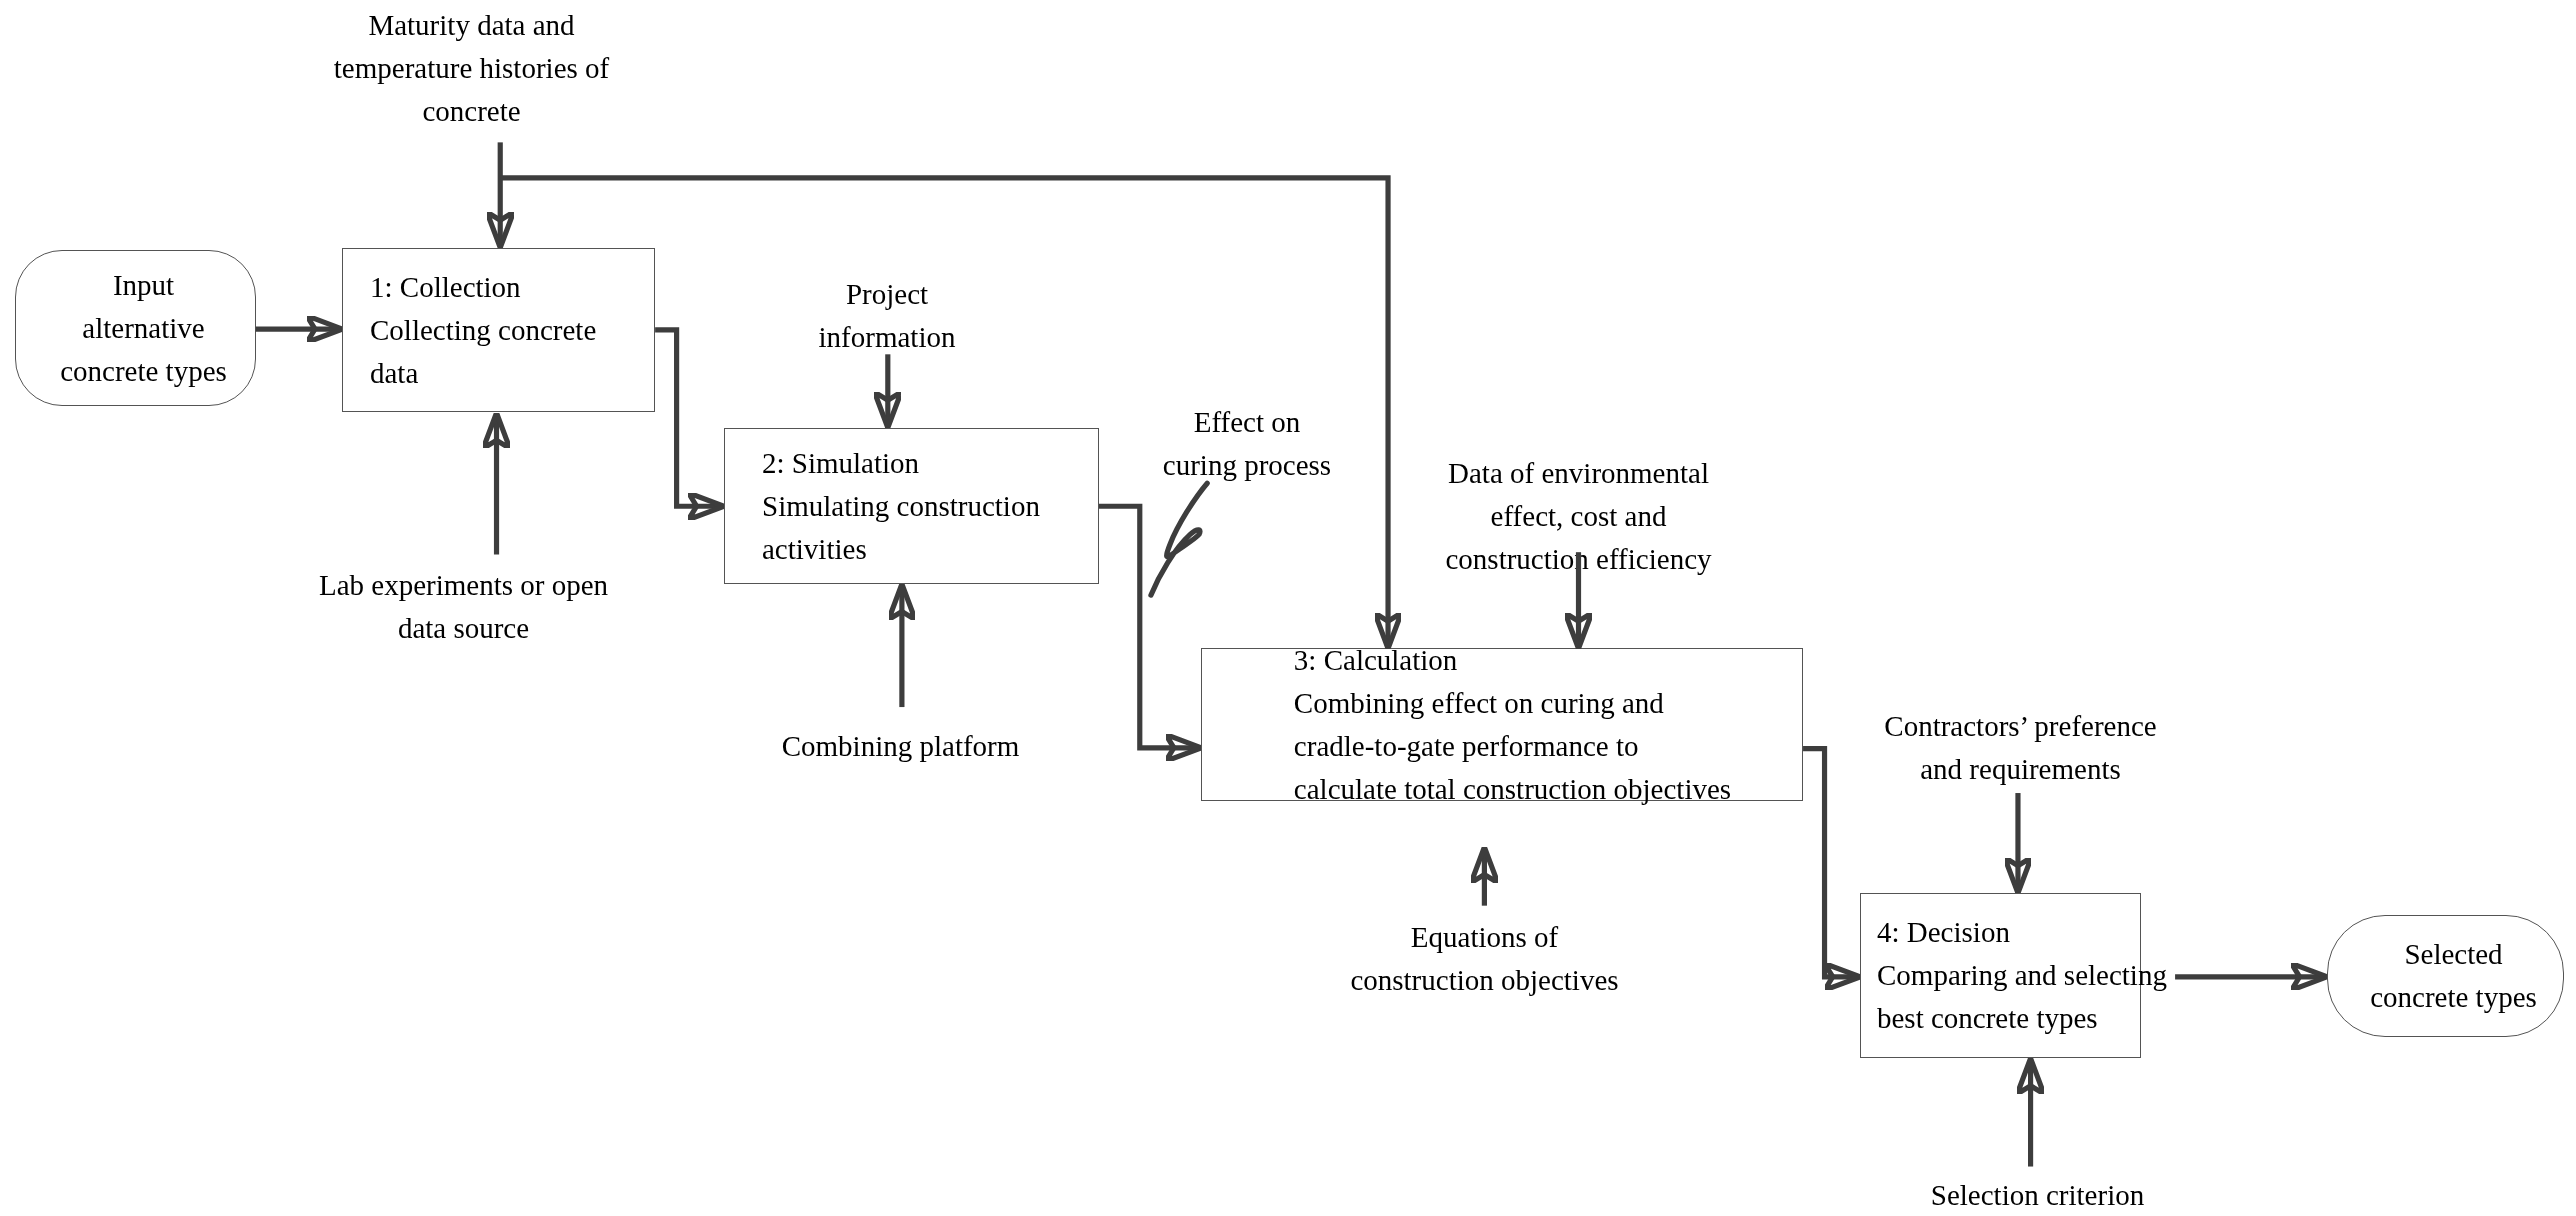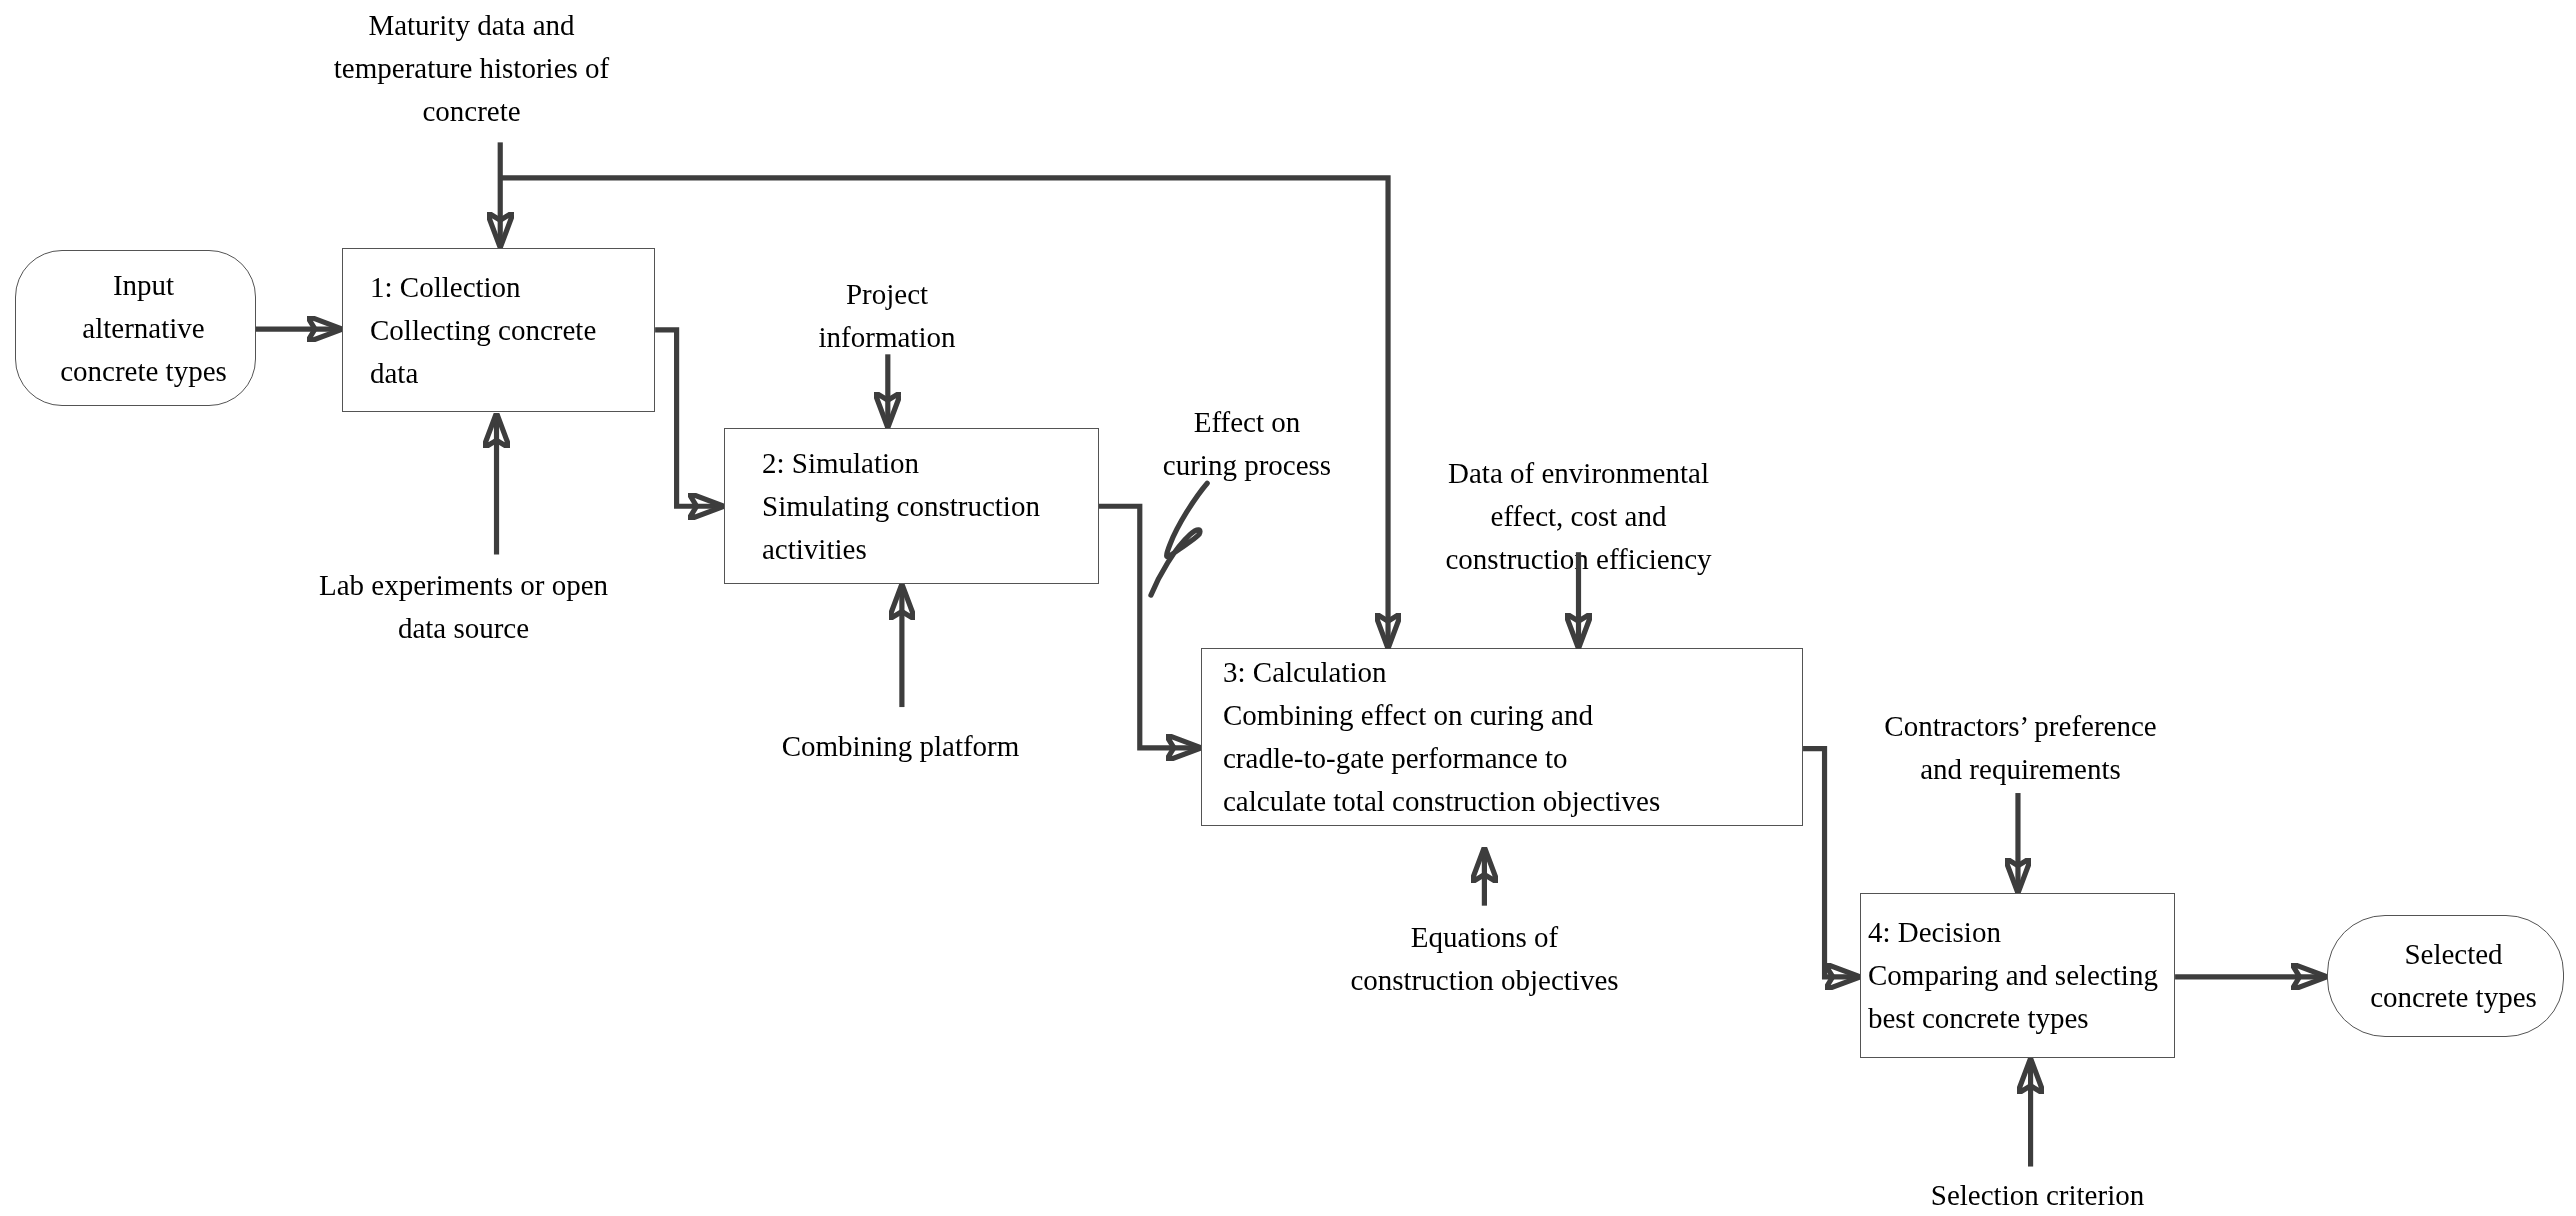--- a/index.html
+++ b/index.html
@@ -104,27 +104,27 @@
   <div class="box" style="left:342px;top:248px;width:313px;height:164px;padding-left:27px;">
     <div class="txt">1: Collection
 Collecting concrete
 data</div>
   </div>
   <div class="box" style="left:724px;top:428px;width:375px;height:156px;padding-left:37px;">
     <div class="txt">2: Simulation
 Simulating construction
 activities</div>
   </div>
-  <div class="box" style="left:1201px;top:648px;width:602px;height:178px;padding-left:21px;">
+  <div class="box" style="left:1201px;top:648px;width:602px;height:153px;padding-left:21px;justify-content:center;">
     <div class="txt">3: Calculation
 Combining effect on curing and
 cradle-to-gate performance to
 calculate total construction objectives</div>
   </div>
-  <div class="box" style="left:1860px;top:893px;width:315px;height:165px;padding-left:7px;">
+  <div class="box" style="left:1860px;top:893px;width:281px;height:165px;padding-left:16px;">
     <div class="txt">4: Decision
 Comparing and selecting
 best concrete types</div>
   </div>
 
   <svg class="connectors" viewBox="0 0 3476 1642" xmlns="http://www.w3.org/2000/svg">
     <defs>
       <marker id="ah" markerUnits="userSpaceOnUse" markerWidth="48" markerHeight="36" refX="44" refY="18" orient="auto">
         <path d="M0,0 L48,18 L0,36 L11,18 Z" fill="#3d3d3d" stroke="none"></path>
       </marker>

